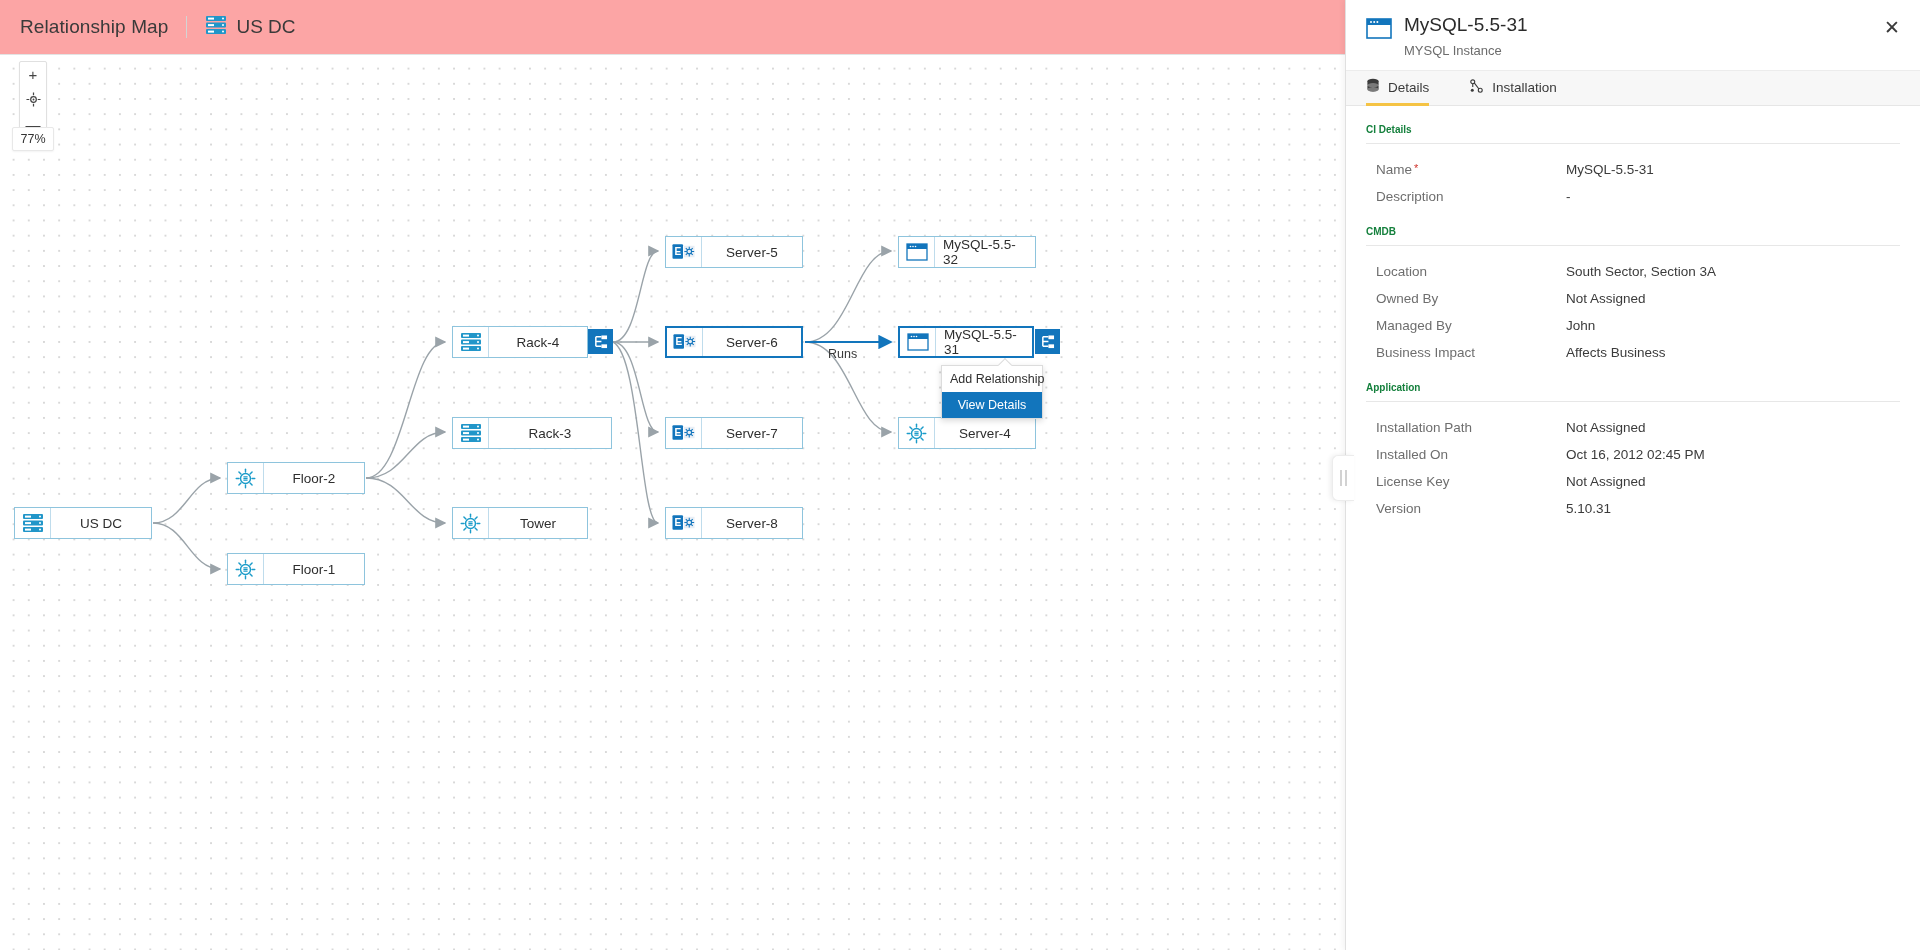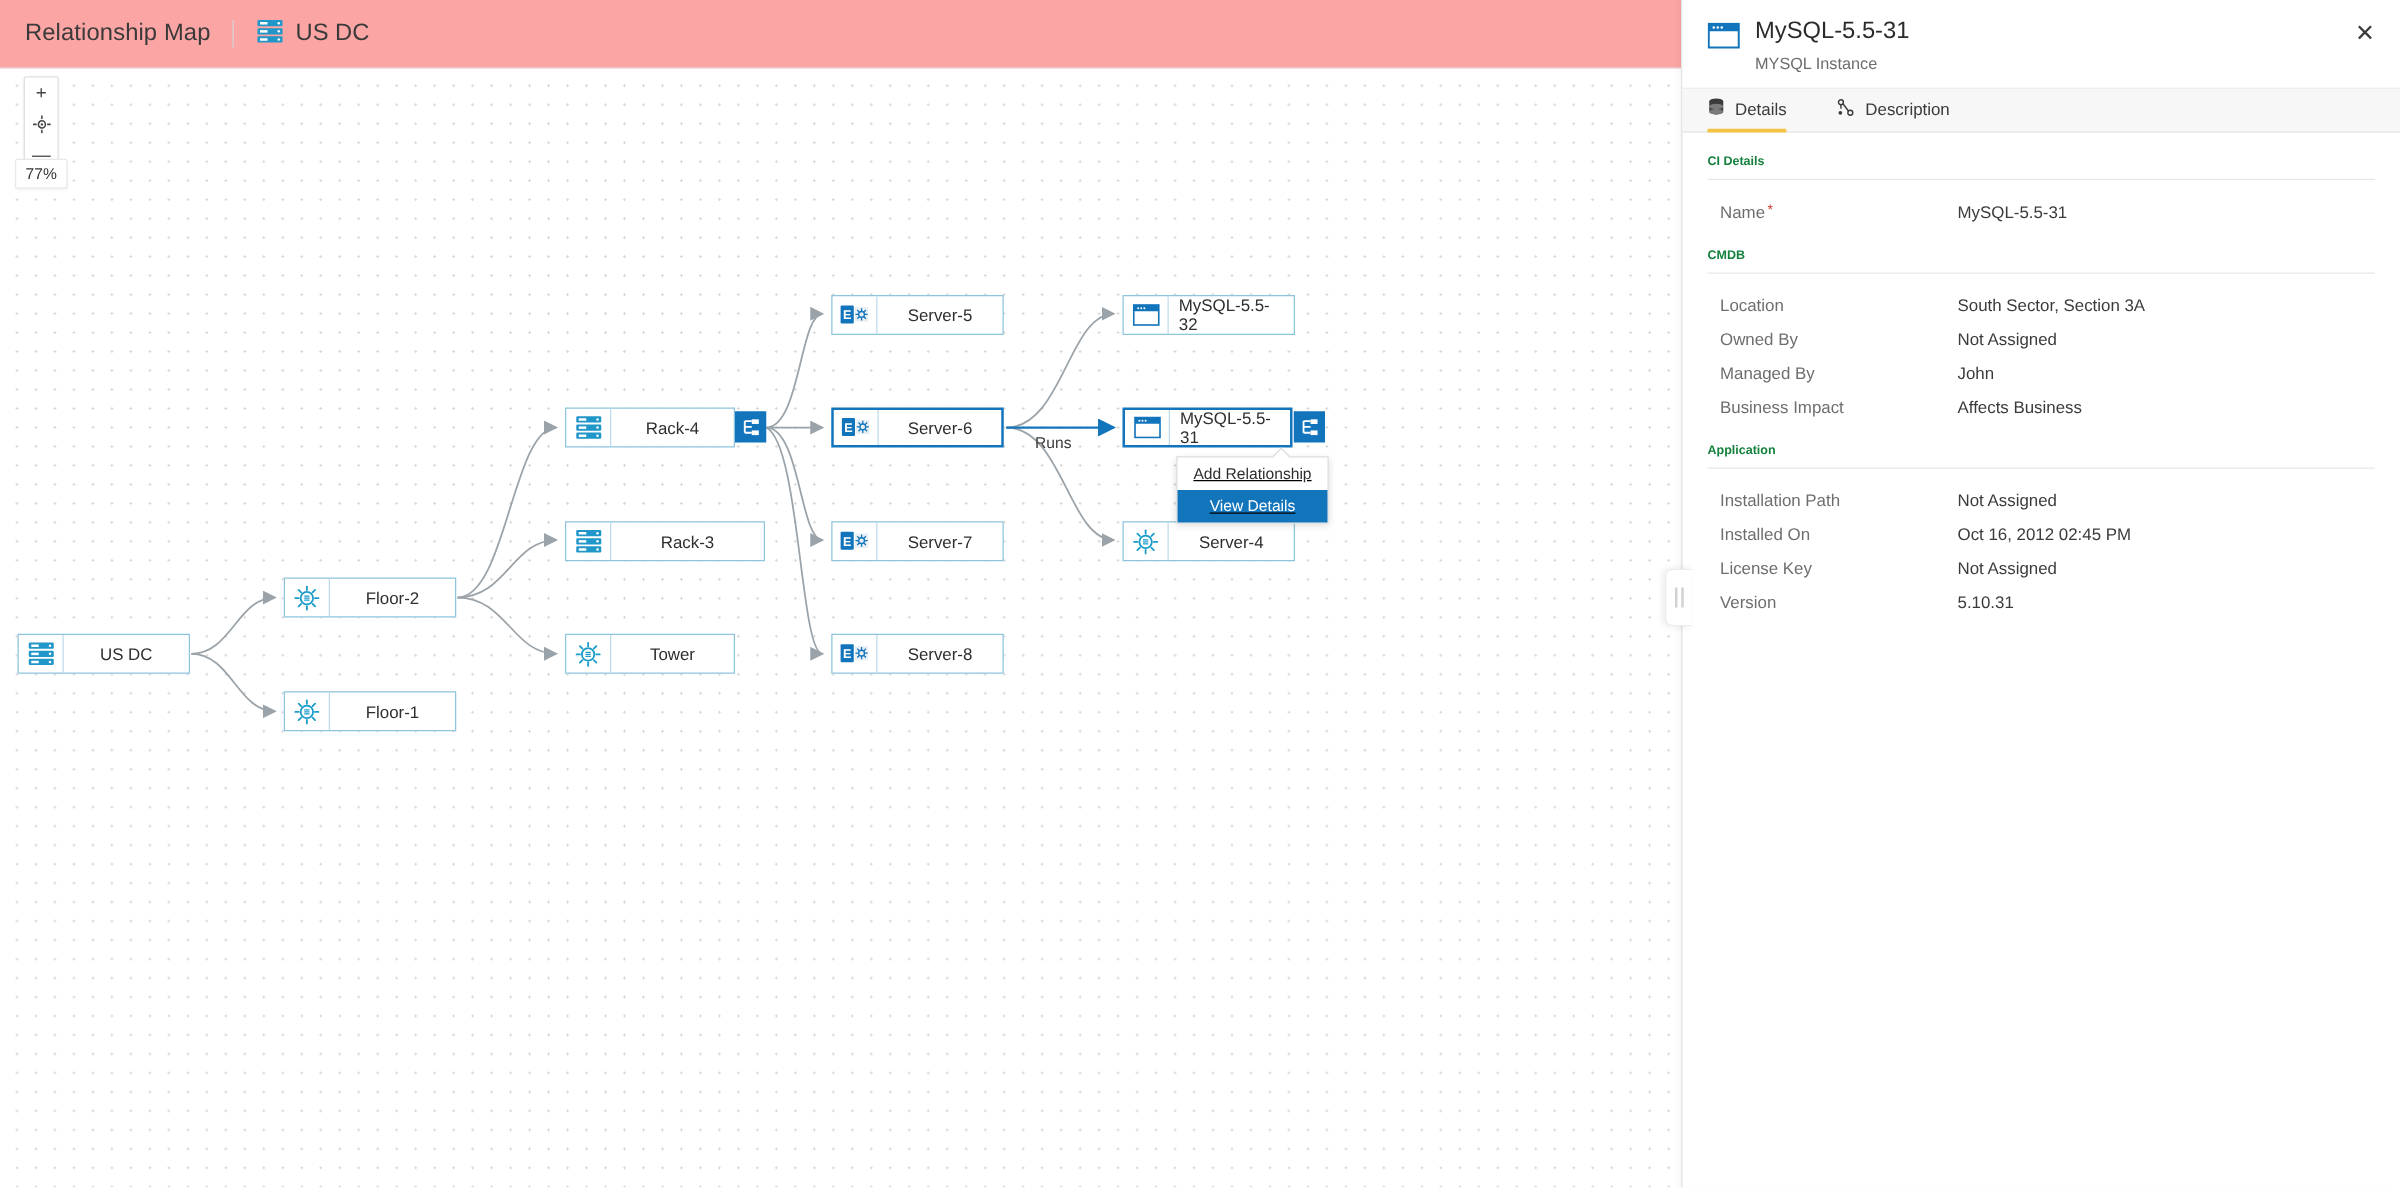--- a/index.html
+++ b/index.html
@@ -103,25 +103,24 @@
   
   .edge-label {
     position: absolute; z-index: 11;
     font-size: 12.5px; color: #3a3a3a;
     background: transparent;
   }
 
   
   .ctx-menu {
     position: absolute; z-index: 60;
-    width: 122px;
+    width: 102px;
     background: #ffffff;
     border: 1px solid #dcdcdc;
     box-shadow: 0 2px 6px rgba(0,0,0,.14);
-    text-decoration: underline;
   }
   .ctx-menu .caret {
     position: absolute; top: -6px; right: 32px;
     width: 10px; height: 10px; background: #fff;
     border-left: 1px solid #dcdcdc; border-top: 1px solid #dcdcdc;
     transform: rotate(45deg);
   }
   .ctx-item {
     padding: 6px 8px; font-size: 12.5px; color: #2e2e2e;
     text-align: center; cursor: pointer; white-space: nowrap;
@@ -559,34 +558,38 @@
       </div>
       <div class="tab">
         <span>
           <svg width="15" height="16" viewBox="0 0 16 16">
             <circle cx="4" cy="3.5" r="2.1" fill="none" stroke="#3b3b3b" stroke-width="1.2"></circle>
             <circle cx="12" cy="12.5" r="2.1" fill="none" stroke="#3b3b3b" stroke-width="1.2"></circle>
             <circle cx="3.5" cy="12.5" r="1.6" fill="#3b3b3b"></circle>
             <path d="M4,5.6 L4,9 M5.6,4.6 L10.6,11.2" stroke="#3b3b3b" stroke-width="1.2" fill="none"></path>
           </svg>
         </span>
-        <span>Description</span>
+        <span>Installation</span>
       </div>
     </div>
 
     <div class="panel-body">
 
       <div class="sec-title">CI Details</div>
       <div class="sec-rule"></div>
       <div class="field-row">
         <div class="field-key">
           <span>Name</span><span class="req">*</span>
         </div>
         <div class="field-val">MySQL-5.5-31</div>
       </div>
+      <div class="field-row">
+        <div class="field-key">Description</div>
+        <div class="field-val">-</div>
+      </div>
 
       <div class="sec-gap"></div>
 
       <div class="sec-title">CMDB</div>
       <div class="sec-rule"></div>
       <div class="field-row">
         <div class="field-key">Location</div>
         <div class="field-val">South Sector, Section 3A</div>
       </div>
       <div class="field-row">

